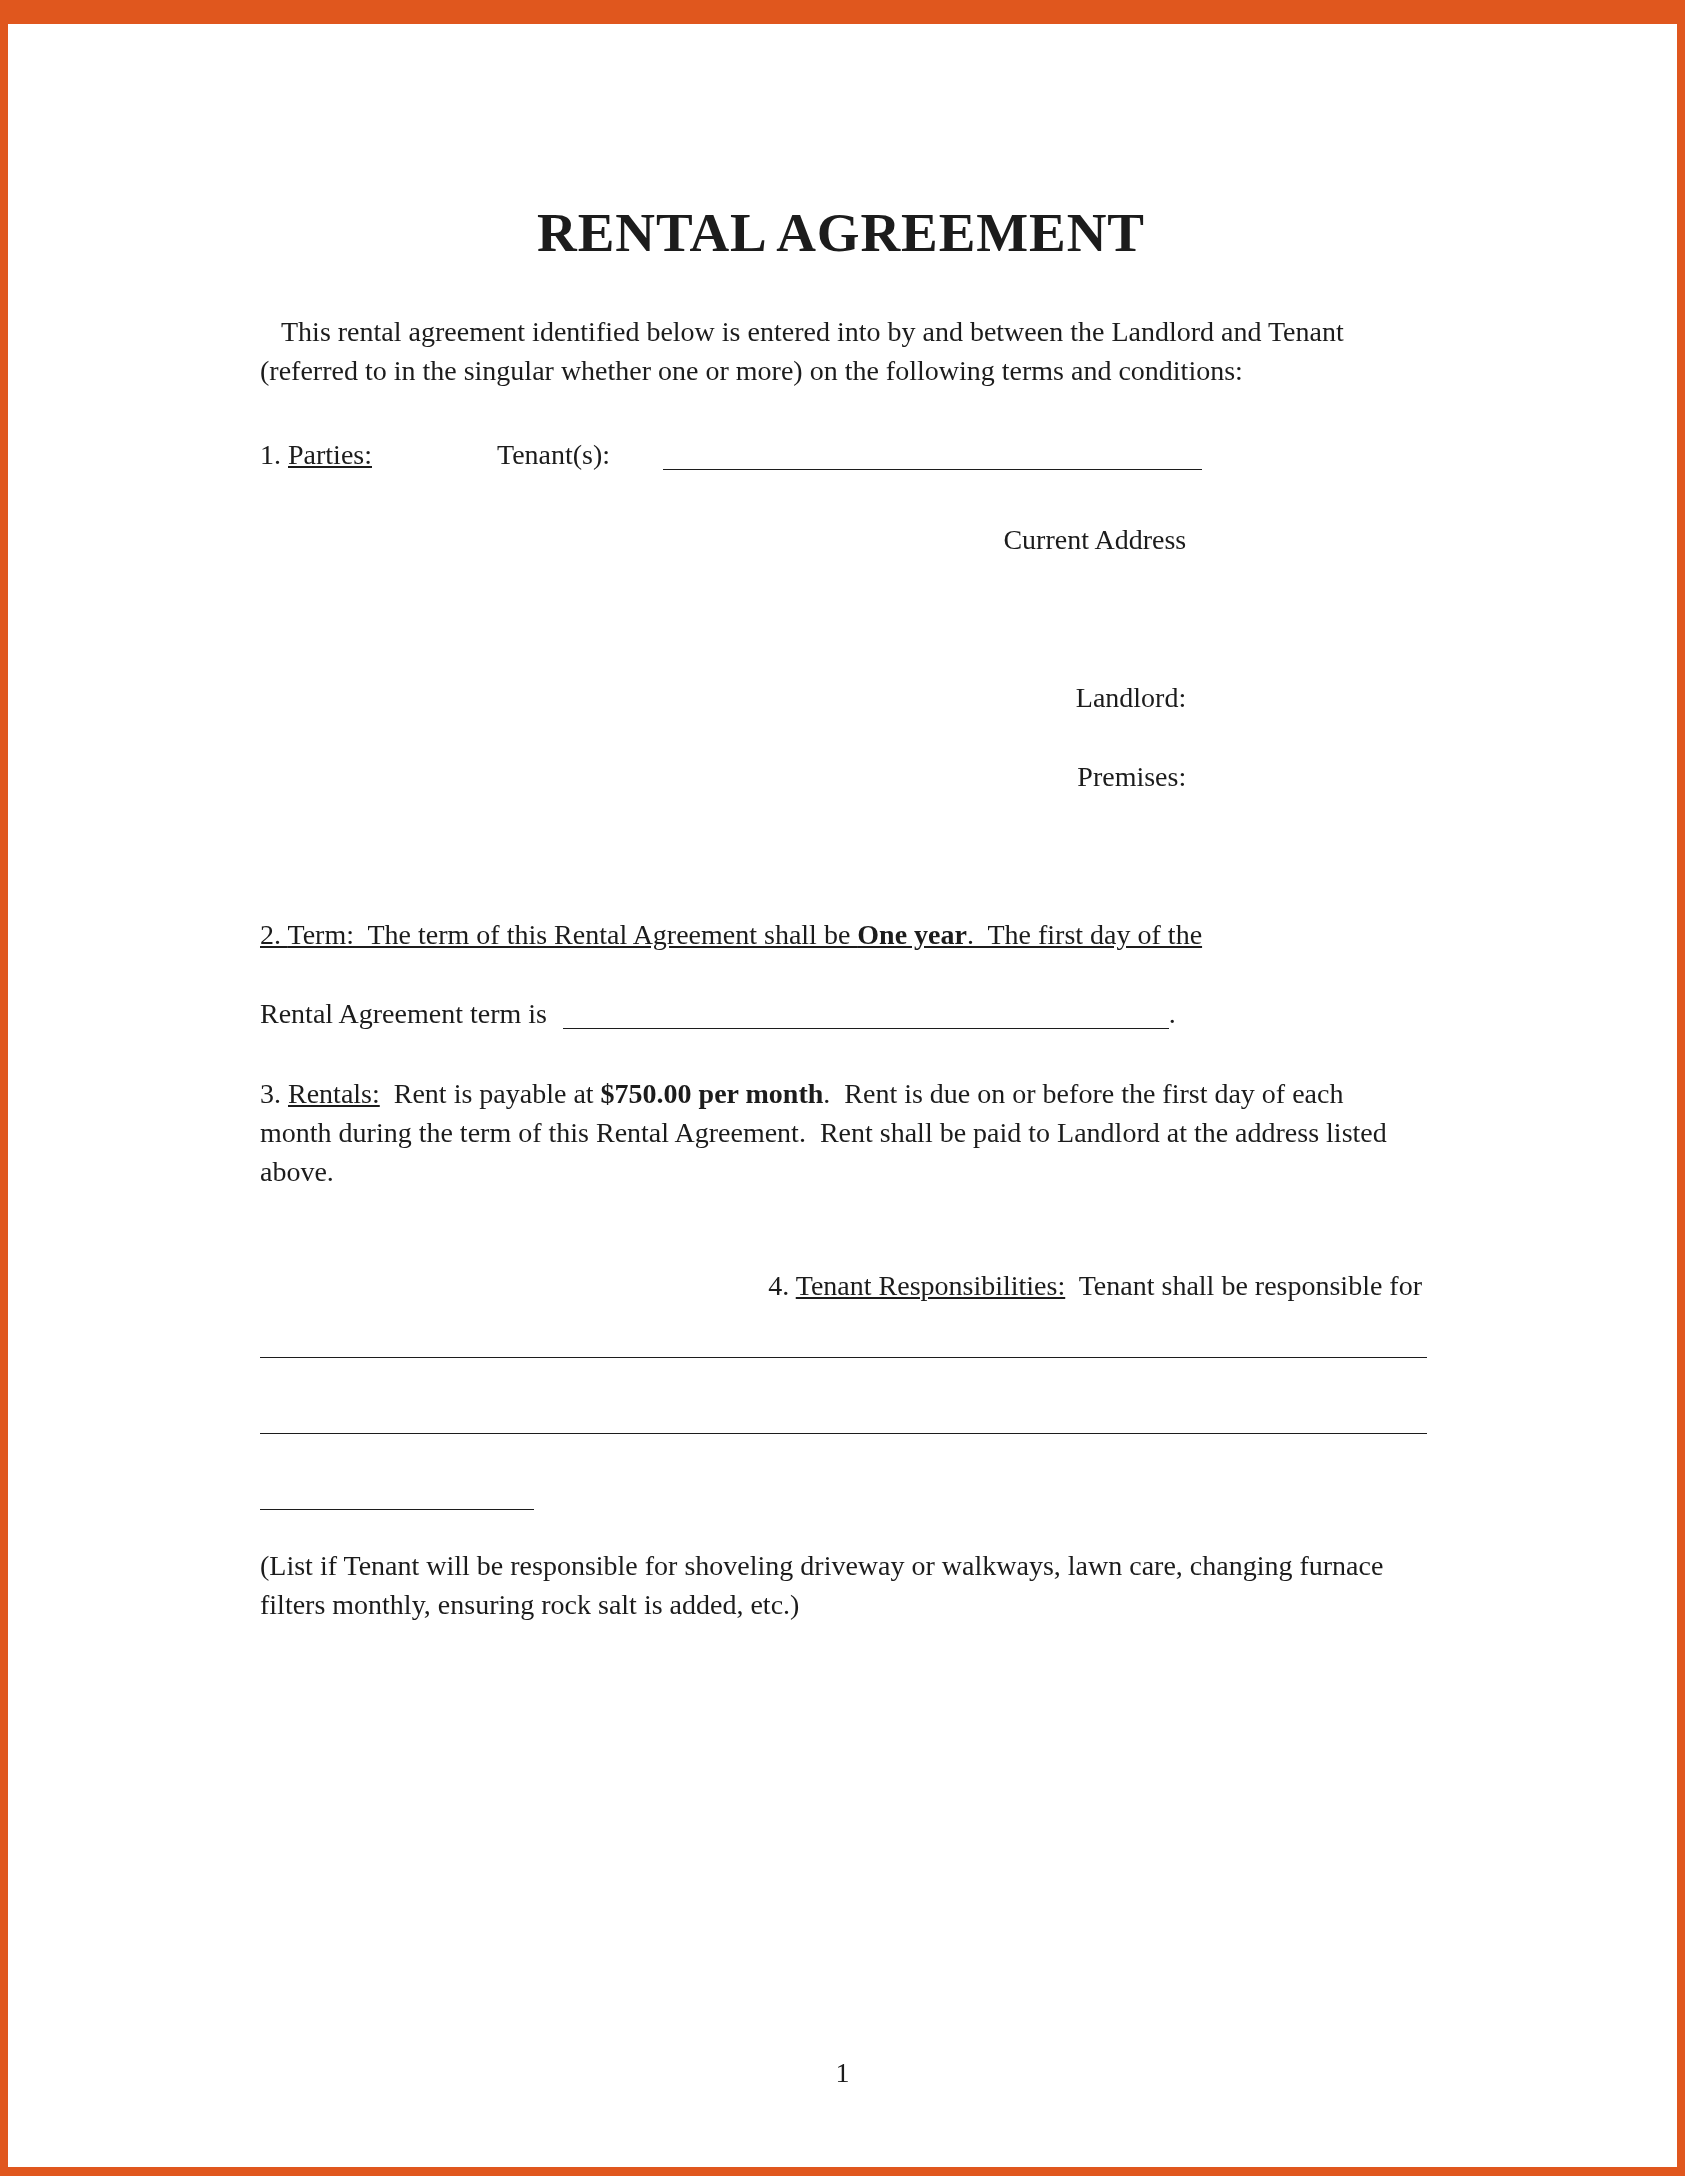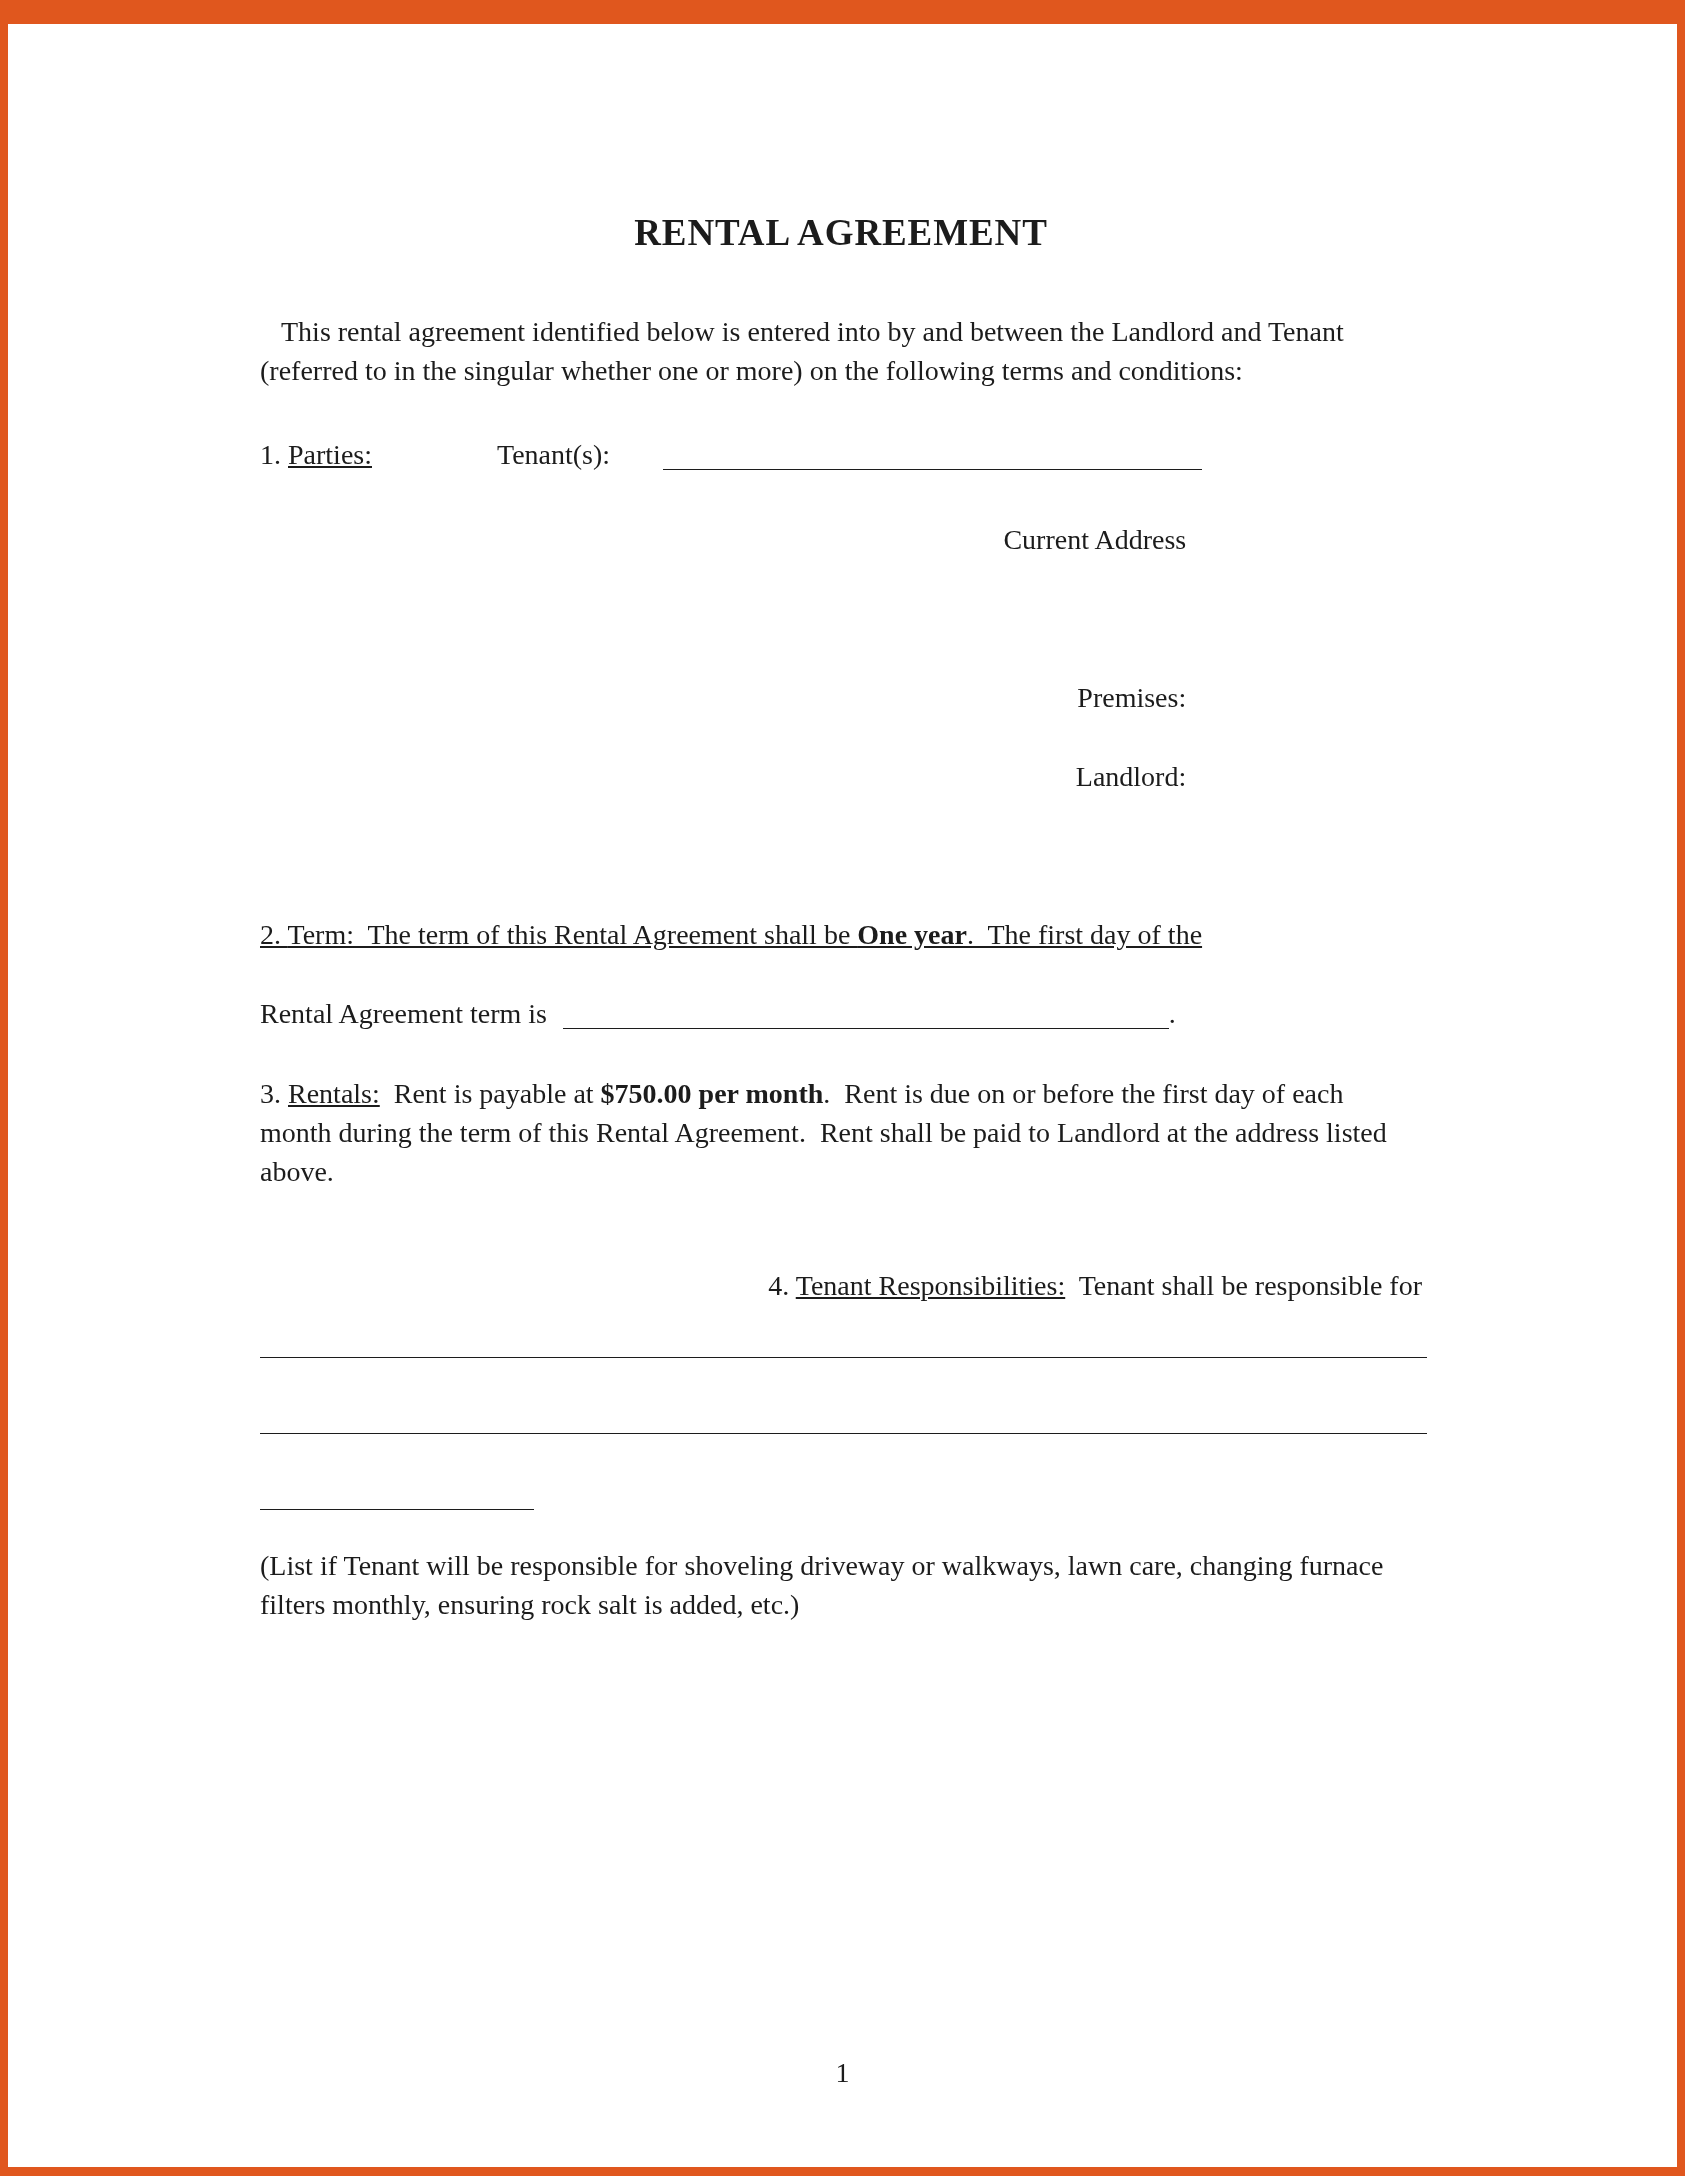--- a/index.html
+++ b/index.html
@@ -20,21 +20,21 @@
     overflow: hidden;
     font-family: "Liberation Serif", serif;
     color: #1c1c1c;
   }
   .content {
     padding: 186px 255px 0 252px;
     font-size: 28px;
     line-height: 39px;
   }
   .doc-title {
-    font-size: 37px;
+    font-size: 55px;
     line-height: 46px;
     font-weight: bold;
     text-align: center;
     letter-spacing: 0.9px;
     margin: 0 0 56px 0;
   }
   .para {
     margin: 0;
     white-space: pre-wrap;
   }
@@ -129,26 +129,26 @@
       <div class="field-row indent-row">
         <span class="field-label">Current Address </span>
         <span class="fill"></span>
       </div>
 
       <div class="field-row indent-row">
         <span class="fill"></span>
       </div>
 
       <div class="field-row indent-row">
-        <span class="field-label">Premises: </span>
+        <span class="field-label">Landlord: </span>
         <span class="fill"></span>
       </div>
 
       <div class="field-row indent-row">
-        <span class="field-label">Landlord: </span>
+        <span class="field-label">Premises: </span>
         <span class="fill"></span>
       </div>
 
       <div class="field-row indent-row">
         <span class="fill"></span>
       </div>
     </div>
 
     <div>
       <p class="para term-line1"><span>2. </span><span class="ul-label">Term:</span><span>  The term of this Rental Agreement shall be </span><span class="bold-ul">One year</span><span>.  The first day of the</span></p>

